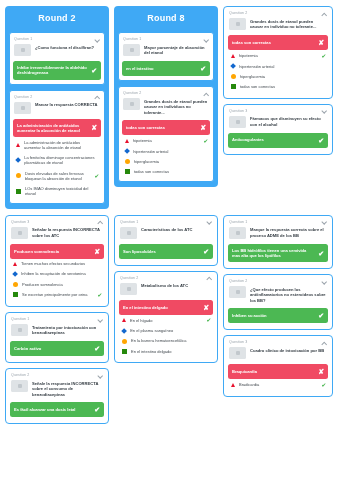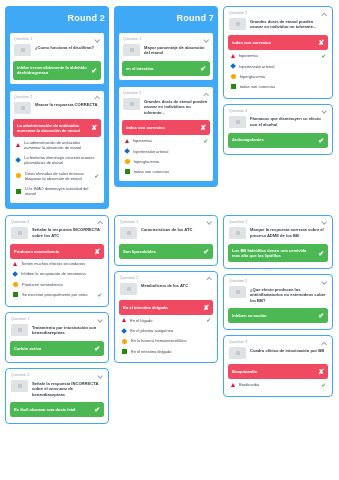--- a/index.html
+++ b/index.html
@@ -16,21 +16,21 @@
   .col { display: flex; flex-direction: column; gap: 5px; }
   .col-a { width: 104px; }
   .col-b { width: 104px; }
   .col-c { width: 110px; }
 
   
   .round-panel {
     background: #3fa9f5;
     border-radius: 4px;
     padding: 4px 4px 5px 4px;
-    display: flex; flex-direction: column; gap: 5px; align-items: flex-end;
+    display: flex; flex-direction: column; gap: 5px;
   }
   .round-title {
     color: #ffffff;
     font-size: 9px;
     font-weight: bold;
     text-align: center;
     padding: 3px 0 4px 0;
     letter-spacing: .2px;
   }
 
@@ -162,21 +162,21 @@
               <div class="opt">
                 <span class="bullet square"></span>
                 <span class="opt-text">LOs IMAO disminuyen toxicidad del etanol</span>
                 <span class="opt-tick"></span>
               </div>
             </div>
           </div>
         </div>
         <div class="col col-b">
           <div class="round-panel">
-            <div class="round-title">Round 7</div>
+            <div class="round-title">Round 8</div>
             <div class="card">
               <div class="card-head">
                 <div class="q-label">Question 1</div>
                 <span class="chev"></span>
               </div>
               <div class="q-row">
                 <div class="q-thumb"></div>
                 <div class="q-text">Mayor porcentaje de absorción del etanol</div>
               </div>
               <div class="ans green">

